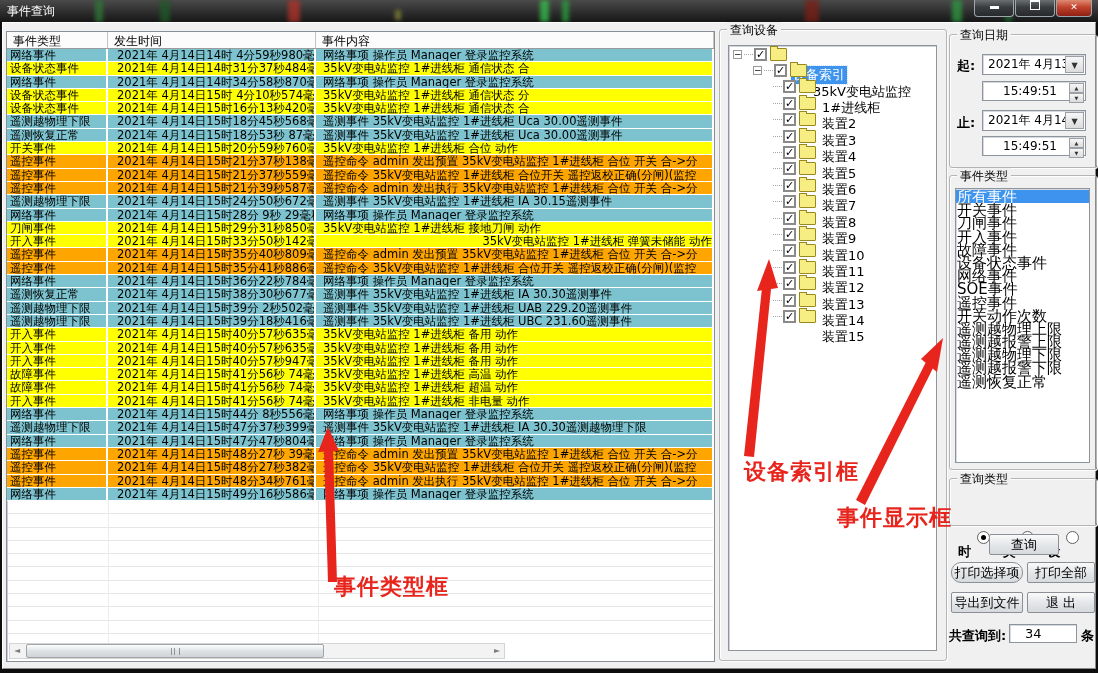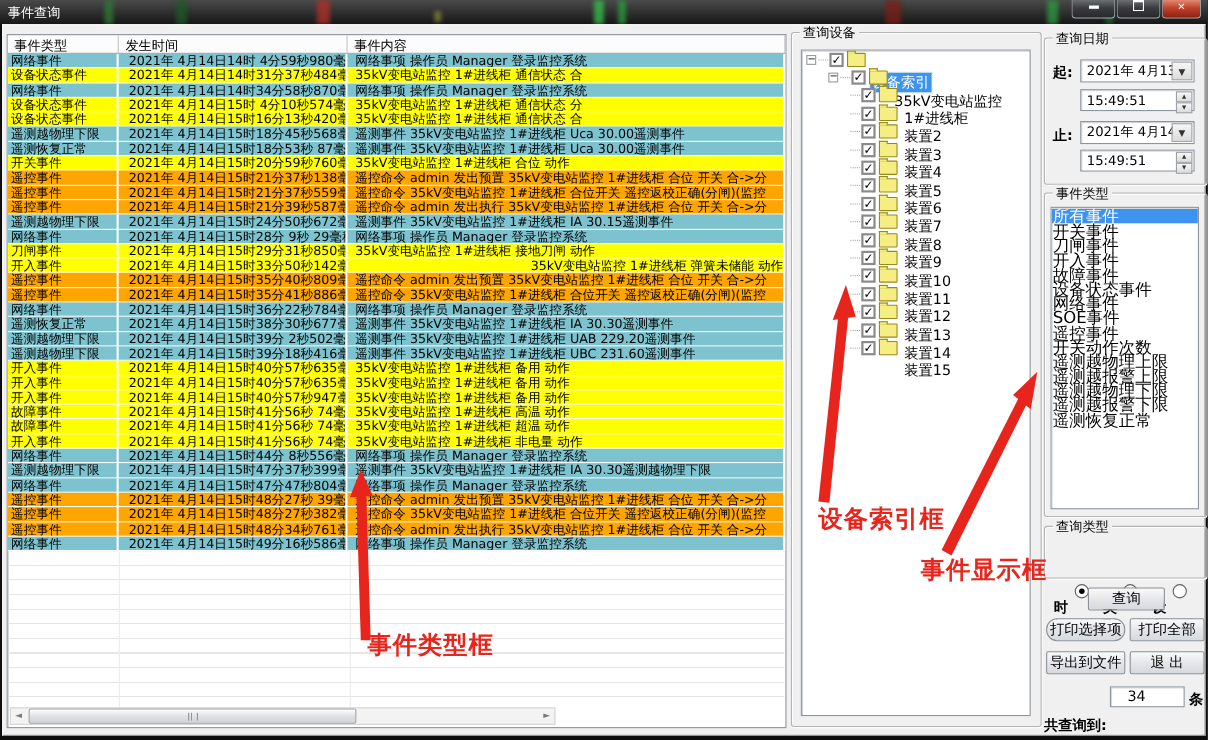--- a/index.html
+++ b/index.html
@@ -67,21 +67,21 @@
   .tlabel{font-size:13px;color:#000;padding:0 2px;margin-top:42px;}
   .tlabel.sel{background:#3d93ee;color:#fff;outline:1px dotted #cfe3f8;}
   
   .flabel{position:absolute;font-size:13px;font-weight:bold;color:#000;}
   .combo{position:absolute;height:21px;width:104px;background:#fff;border:1px solid #8e949c;
     box-shadow:inset 1px 1px 0 #d6dade;font-size:12px;line-height:19px;padding-left:5px;
     box-sizing:border-box;cursor:pointer;}
   .combo .drop{position:absolute;right:1px;top:1px;bottom:1px;width:17px;text-align:center;
     background:linear-gradient(#f6f6f6,#dcdcdc);border:1px solid #9aa0a6;font-size:8px;line-height:17px;color:#333;}
   .spin{position:absolute;height:20px;width:104px;background:#fff;border:1px solid #8e949c;
-    box-shadow:inset 1px 1px 0 #d6dade;font-size:12px;line-height:18px;padding-left:5px;box-sizing:border-box;}
+    box-shadow:inset 1px 1px 0 #d6dade;font-size:12px;line-height:18px;padding-left:20px;box-sizing:border-box;}
   .spin .ud{position:absolute;right:1px;top:1px;bottom:1px;width:15px;display:flex;flex-direction:column;}
   .spin .ud span{flex:1;background:linear-gradient(#f6f6f6,#dcdcdc);border:1px solid #9aa0a6;
     font-size:5px;line-height:8px;text-align:center;color:#333;cursor:pointer;}
   
   .listbox{position:absolute;left:5px;top:12px;right:6px;bottom:6px;background:#fff;
     border:1px solid #8e949c;box-shadow:inset 1px 1px 0 #d6dade;overflow:hidden;padding-top:1px;}
   .litem{height:13.2px;font-size:15px;line-height:14px;white-space:nowrap;color:#000;cursor:pointer;padding-left:1px;}
   .litem.sel{background:#3d93ee;color:#fff;}
   
   .radios{position:absolute;left:8px;top:16px;right:4px;display:flex;}
@@ -506,21 +506,21 @@
   </span>
         </div>
     </div>
 
     <button class="btn" style="left:986px;top:511px;width:70px;">查询</button>
     <button class="btn" style="left:948px;top:539px;width:72px;border-radius:10px;">打印选择项</button>
     <button class="btn" style="left:1024px;top:539px;width:68px;text-align:center;">打印全部</button>
     <button class="btn" style="left:948px;top:569px;width:72px;">导出到文件</button>
     <button class="btn" style="left:1024px;top:569px;width:68px;">退 出</button>
 
-    <span class="flabel" style="left:946px;top:628px;text-align:right;">共查询到:</span>
+    <span class="flabel" style="left:946px;top:604px;text-align:right;">共查询到:</span>
     <div class="rbox" style="left:1006px;top:601px;width:68px;height:19px;">34</div>
     <span class="flabel" style="left:1078px;top:604px;">条</span>
   </div>
 
   <svg class="arrows" viewBox="0 0 1098 673">
     <polygon fill="#e8251c" points="337,582 328,582 324,450 333,449"></polygon>
     <polygon fill="#e8251c" points="328,427 318,452 339,451"></polygon>
     <polygon fill="#e8251c" points="744,456 754,457 771,289 762,288"></polygon>
     <polygon fill="#e8251c" points="769,259 757,291 778,288"></polygon>
     <polygon fill="#e8251c" points="856,500 865,505 935,364 927,360"></polygon>

